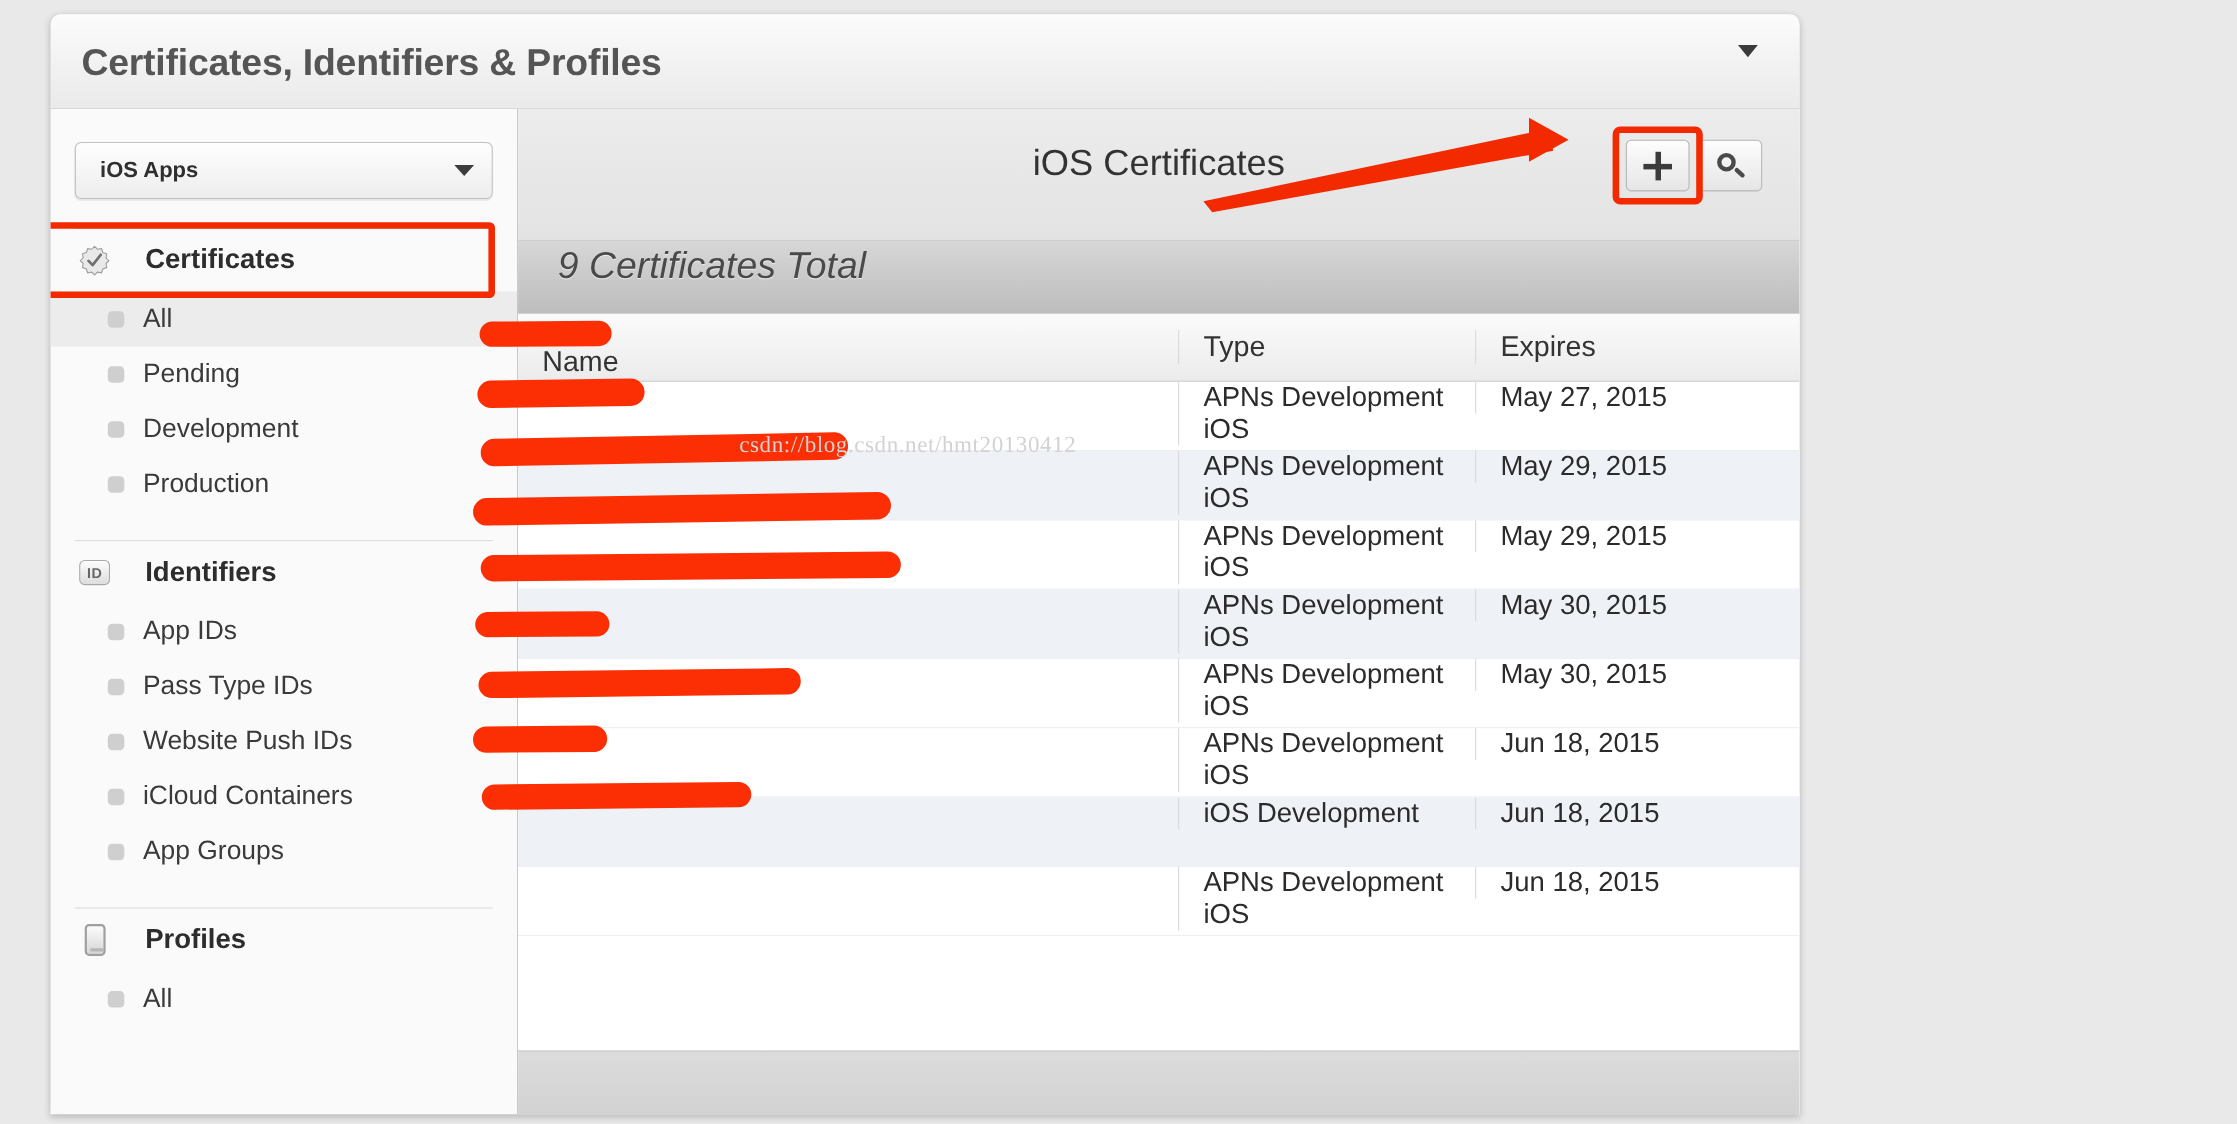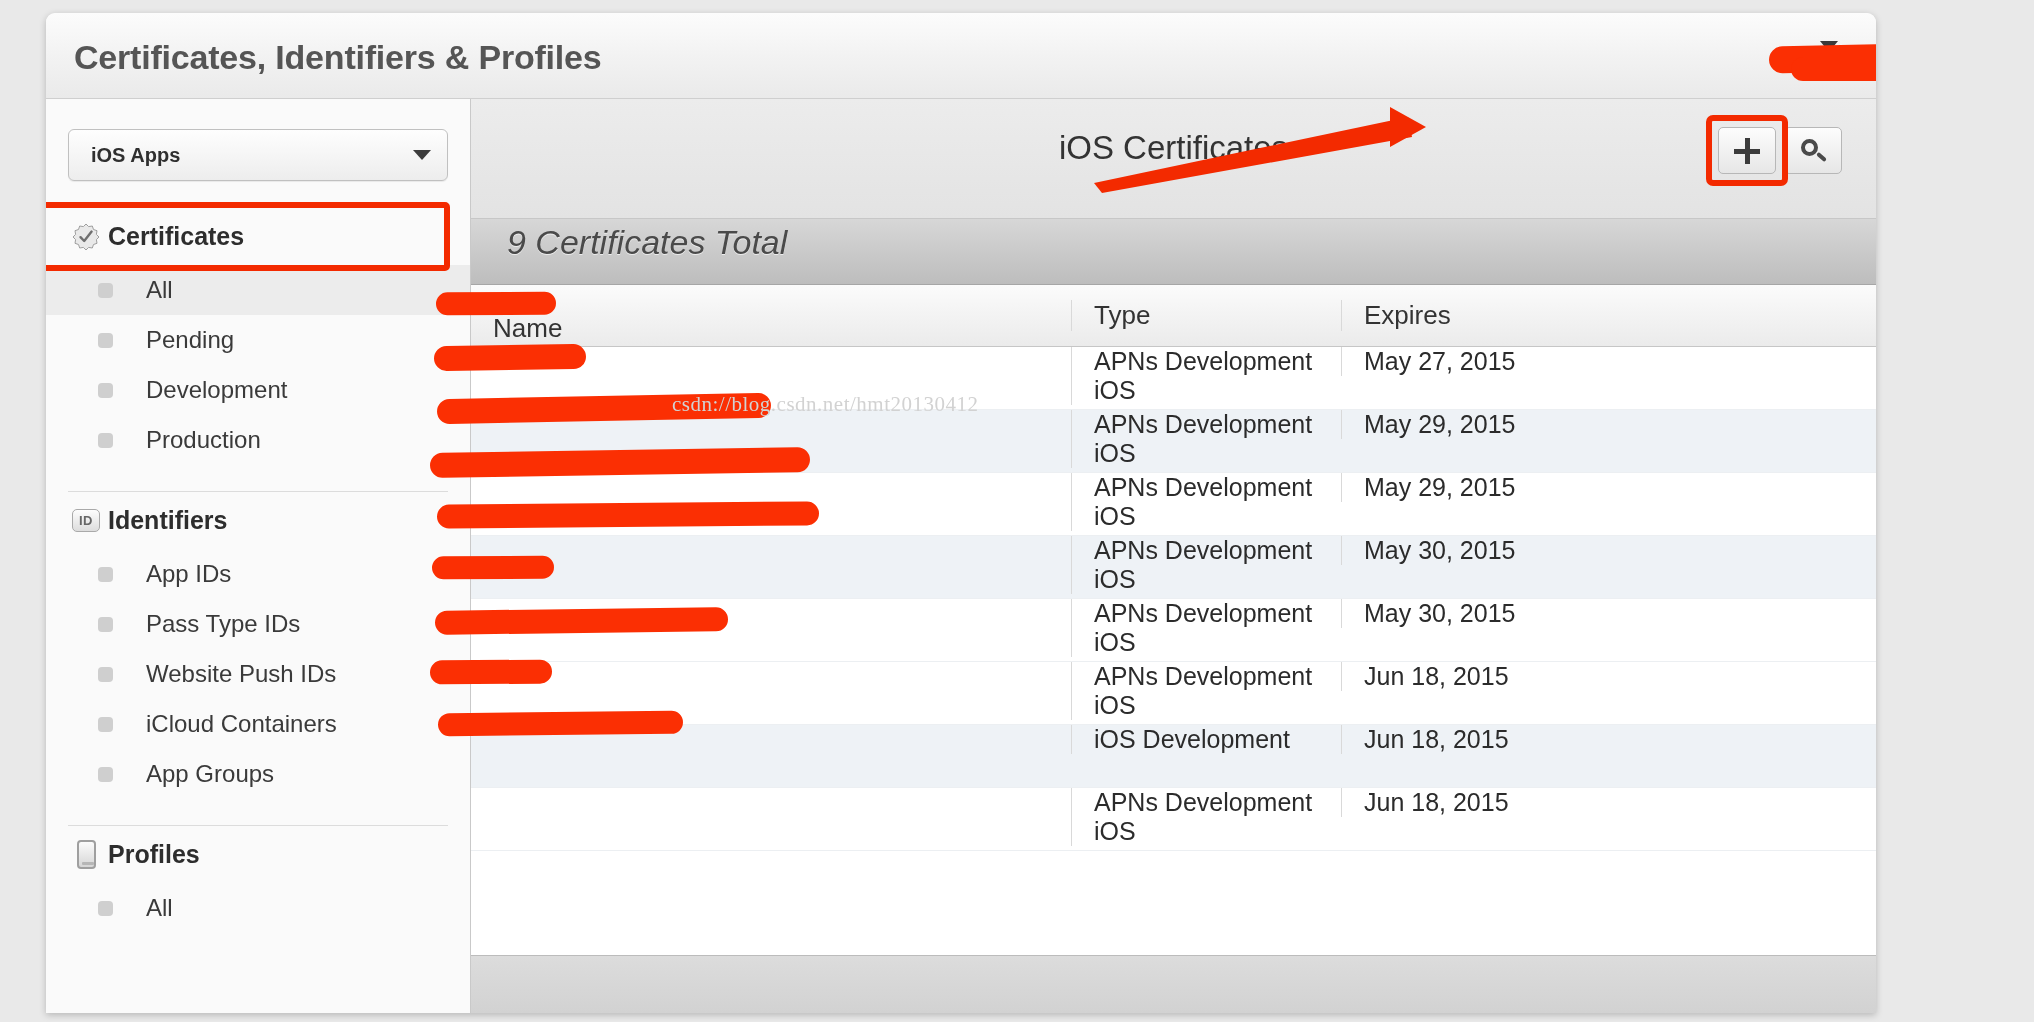--- a/index.html
+++ b/index.html
@@ -7,21 +7,21 @@
     width:2034px; height:1022px;
     background:#e8e8e8;
     font-family:"Liberation Sans", sans-serif;
     overflow:hidden;
   }
   #page { position:relative; width:2034px; height:1022px; background:#e9e9e9; }
 
   
   .window {
     position:absolute; left:46px; top:13px;
-    width:1830px; height:1000px;
+    width:1590px; height:1000px;
     background:#fbfbfb;
     border-radius:9px 9px 0 0;
     box-shadow:0 2px 7px rgba(0,0,0,.22);
     overflow:hidden;
   }
 
   
   .topbar {
     position:relative; height:86px;
     background:linear-gradient(to bottom,#fcfcfc 0%,#f2f2f2 52%,#eaeaea 100%);
@@ -65,21 +65,21 @@
     display:flex; align-items:center; justify-content:space-between;
     padding:0 16px 0 22px;
   }
   .app-select-label { font-size:20px; font-weight:bold; color:#2f2f2f; }
   .caret { width:0;height:0;border-left:9px solid transparent;
            border-right:9px solid transparent;border-top:10px solid #3c3c3c; }
 
   .sec-divider { height:1px; background:#dcdcdc; margin:26px 22px 0 22px; }
 
   .group-head {
-    display:flex; align-items:center; gap:8px;
+    display:flex; align-items:center; gap:32px;
     padding:14px 0 14px 26px; position:relative;
   }
   .group-head .glabel { font-size:25px; font-weight:bold; color:#2d2d2d; }
 
   .icon-badge {
     width:28px;height:28px;flex:0 0 28px;
     display:flex;align-items:center;justify-content:center;
   }
   .id-badge {
     width:28px;height:23px;border:1px solid #a9a9a9;border-radius:5px;
@@ -92,21 +92,21 @@
     width:19px;height:29px;border:2px solid #9f9f9f;border-radius:4px;
     background:linear-gradient(to bottom,#fbfbfb,#d6d6d6);
     position:relative;
   }
   .phone-badge:after{
     content:"";position:absolute;left:3px;bottom:2px;width:12px;height:3px;
     background:#b6b6b6;border-radius:1px;
   }
 
   .sub-item {
-    display:flex; align-items:center; gap:33px;
+    display:flex; align-items:center; gap:17px;
     padding:11px 0 11px 52px;
     font-size:24px; color:#3a3a3a;
     cursor:default;
   }
   .sub-item .dot {
     width:15px;height:15px;border-radius:4px;background:#cfcfcf;flex:0 0 15px;
   }
   .sub-item.active { background:#ececec; }
 
   

